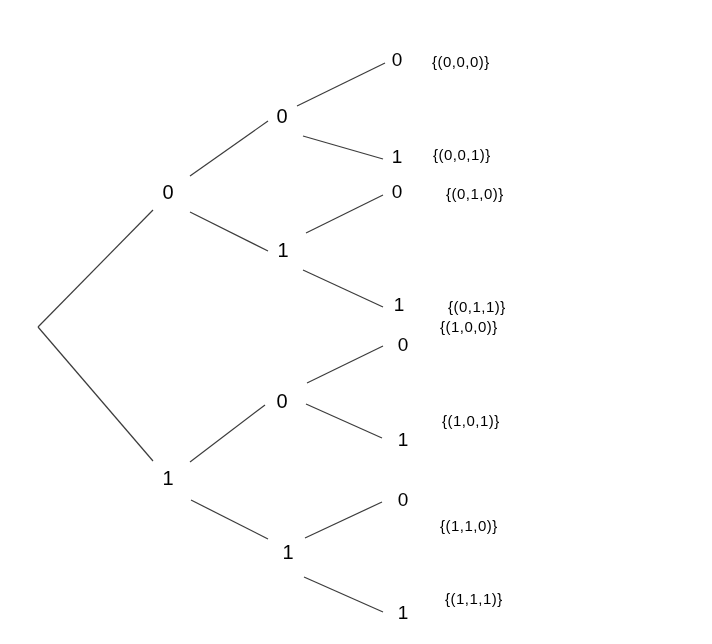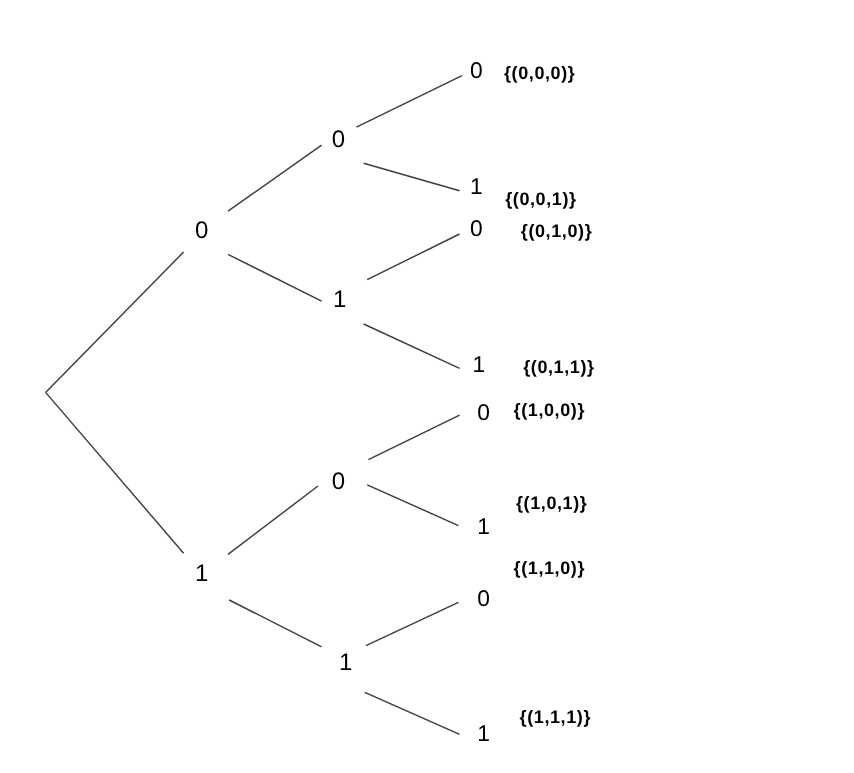--- a/index.html
+++ b/index.html
@@ -42,25 +42,26 @@
     transform: translate(-50%, -54%);
     font-size: 19px;
     line-height: 1;
     color: #000000;
     white-space: nowrap;
   }
   .set-label {
     position: absolute;
     transform: translate(0, -50%);
     font-size: 15px;
-    font-weight: bold;
+    font-weight: normal;
     letter-spacing: 0.5px;
     line-height: 1;
     color: #000000;
     white-space: nowrap;
+    margin-left: 12px;
   }
 </style>
 </head>
 <body>
 
 <div class="canvas">
   <svg class="edges-layer" viewBox="0 0 712 644" xmlns="http://www.w3.org/2000/svg">
       <line x1="38" y1="327" x2="153" y2="210" stroke="#3c3c3c" stroke-width="1.2"></line>
       <line x1="38" y1="327" x2="153" y2="461" stroke="#3c3c3c" stroke-width="1.2"></line>
       <line x1="190" y1="176" x2="268" y2="121" stroke="#3c3c3c" stroke-width="1.2"></line>
@@ -79,27 +80,27 @@
   <div class="labels-layer">
       <div class="node-digit" style="left: 168px; top: 193px;">0</div>
       <div class="node-digit" style="left: 168px; top: 479px;">1</div>
       <div class="node-digit" style="left: 282px; top: 117px;">0</div>
       <div class="node-digit" style="left: 283px; top: 251px;">1</div>
       <div class="node-digit" style="left: 282px; top: 402px;">0</div>
       <div class="node-digit" style="left: 288px; top: 553px;">1</div>
       <div class="leaf-digit" style="left: 397px; top: 60px;">0</div>
       <div class="set-label" style="left: 420px; top: 61px;">{(0,0,0)}</div>
       <div class="leaf-digit" style="left: 397px; top: 157px;">1</div>
-      <div class="set-label" style="left: 421px; top: 166px;">{(0,0,1)}</div>
+      <div class="set-label" style="left: 421px; top: 154px;">{(0,0,1)}</div>
       <div class="leaf-digit" style="left: 397px; top: 192px;">0</div>
       <div class="set-label" style="left: 434px; top: 193px;">{(0,1,0)}</div>
       <div class="leaf-digit" style="left: 399px; top: 305px;">1</div>
       <div class="set-label" style="left: 436px; top: 306px;">{(0,1,1)}</div>
       <div class="leaf-digit" style="left: 403px; top: 345px;">0</div>
-      <div class="set-label" style="left: 428px; top: 342px;">{(1,0,0)}</div>
+      <div class="set-label" style="left: 428px; top: 326px;">{(1,0,0)}</div>
       <div class="leaf-digit" style="left: 403px; top: 440px;">1</div>
       <div class="set-label" style="left: 430px; top: 420px;">{(1,0,1)}</div>
       <div class="leaf-digit" style="left: 403px; top: 500px;">0</div>
-      <div class="set-label" style="left: 428px; top: 474px;">{(1,1,0)}</div>
+      <div class="set-label" style="left: 428px; top: 525px;">{(1,1,0)}</div>
       <div class="leaf-digit" style="left: 403px; top: 613px;">1</div>
       <div class="set-label" style="left: 433px; top: 598px;">{(1,1,1)}</div>
     </div>
 </div>
 
 </body></html>

